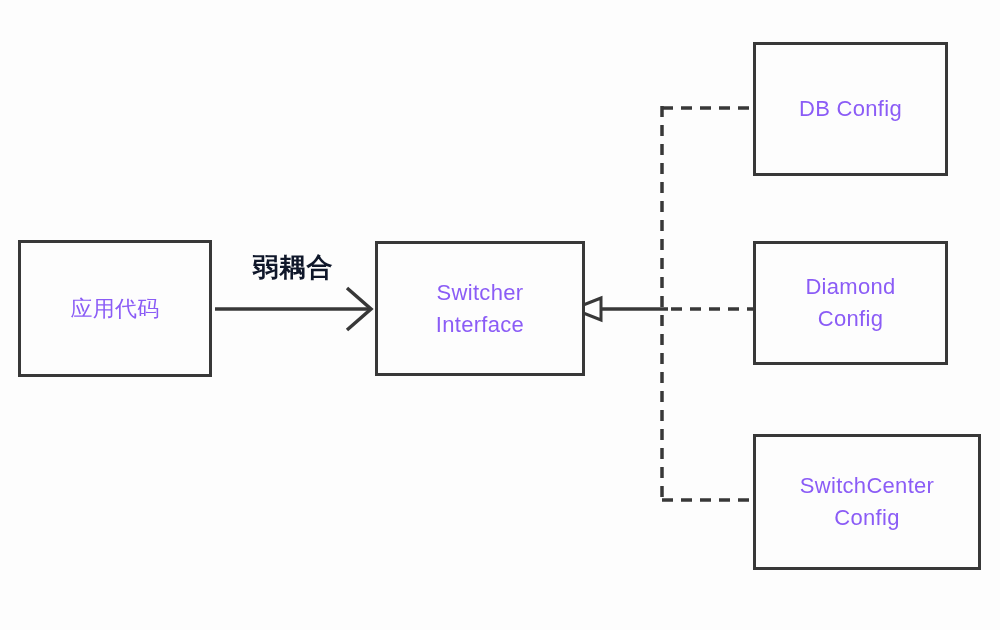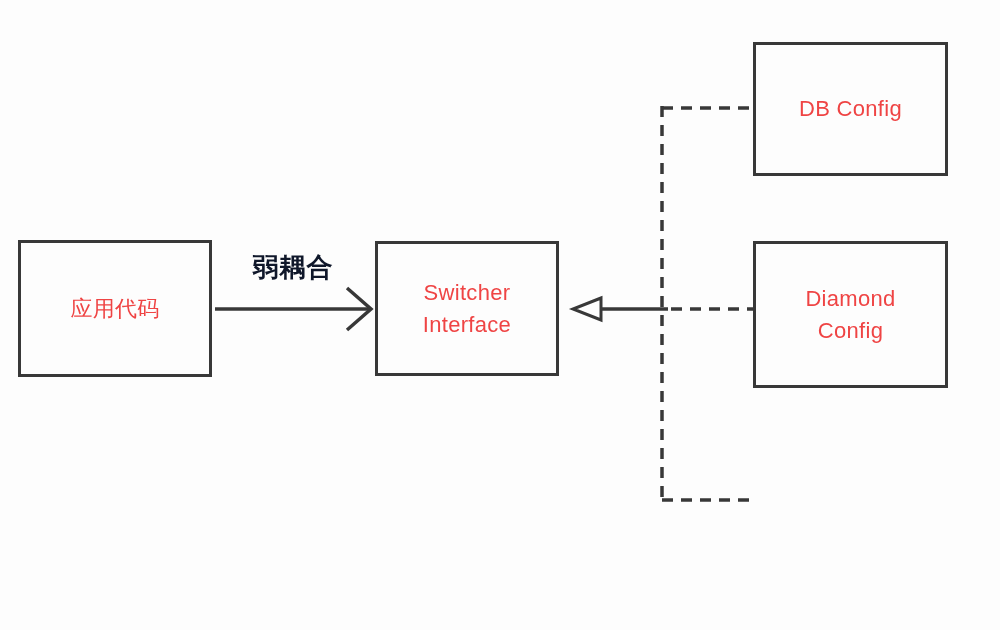--- a/index.html
+++ b/index.html
@@ -18,30 +18,30 @@
   }
   .node {
     position: absolute;
     box-sizing: border-box;
     border: 3px solid #383838;
     background: #fdfdfd;
     display: flex;
     align-items: center;
     justify-content: center;
     text-align: center;
-    color: #ef4444;
+    color: #8b5cf6;
     font-size: 22px;
     line-height: 32px;
     letter-spacing: 0.3px;
   }
   .node .label { padding: 0 24px; }
   #node-app-code        { left: 18px;  top: 240px; width: 194px; height: 137px; }
-  #node-switcher        { left: 375px; top: 241px; width: 184px; height: 135px; }
+  #node-switcher        { left: 375px; top: 241px; width: 210px; height: 135px; }
   #node-db-config       { left: 753px; top: 42px;  width: 195px; height: 134px; }
-  #node-diamond-config  { left: 753px; top: 241px; width: 195px; height: 147px; }
+  #node-diamond-config  { left: 753px; top: 241px; width: 195px; height: 124px; }
   #node-switchcenter    { left: 753px; top: 434px; width: 228px; height: 136px; }
   .edge-label {
     position: absolute;
     left: 228px;
     top: 252px;
     width: 130px;
     text-align: center;
     color: #0f172a;
     font-weight: bold;
     font-size: 26px;
@@ -83,16 +83,19 @@
   </div>
 
   <div class="node" id="node-db-config">
     <span class="label">DB Config</span>
   </div>
 
   <div class="node" id="node-diamond-config">
     <span class="label">Diamond Config</span>
   </div>
 
+  <div class="node" id="node-switchcenter">
+    <span class="label">SwitchCenter Config</span>
+  </div>
 
   <div class="edge-label">弱耦合</div>
 
 </div>
 
 </body></html>

